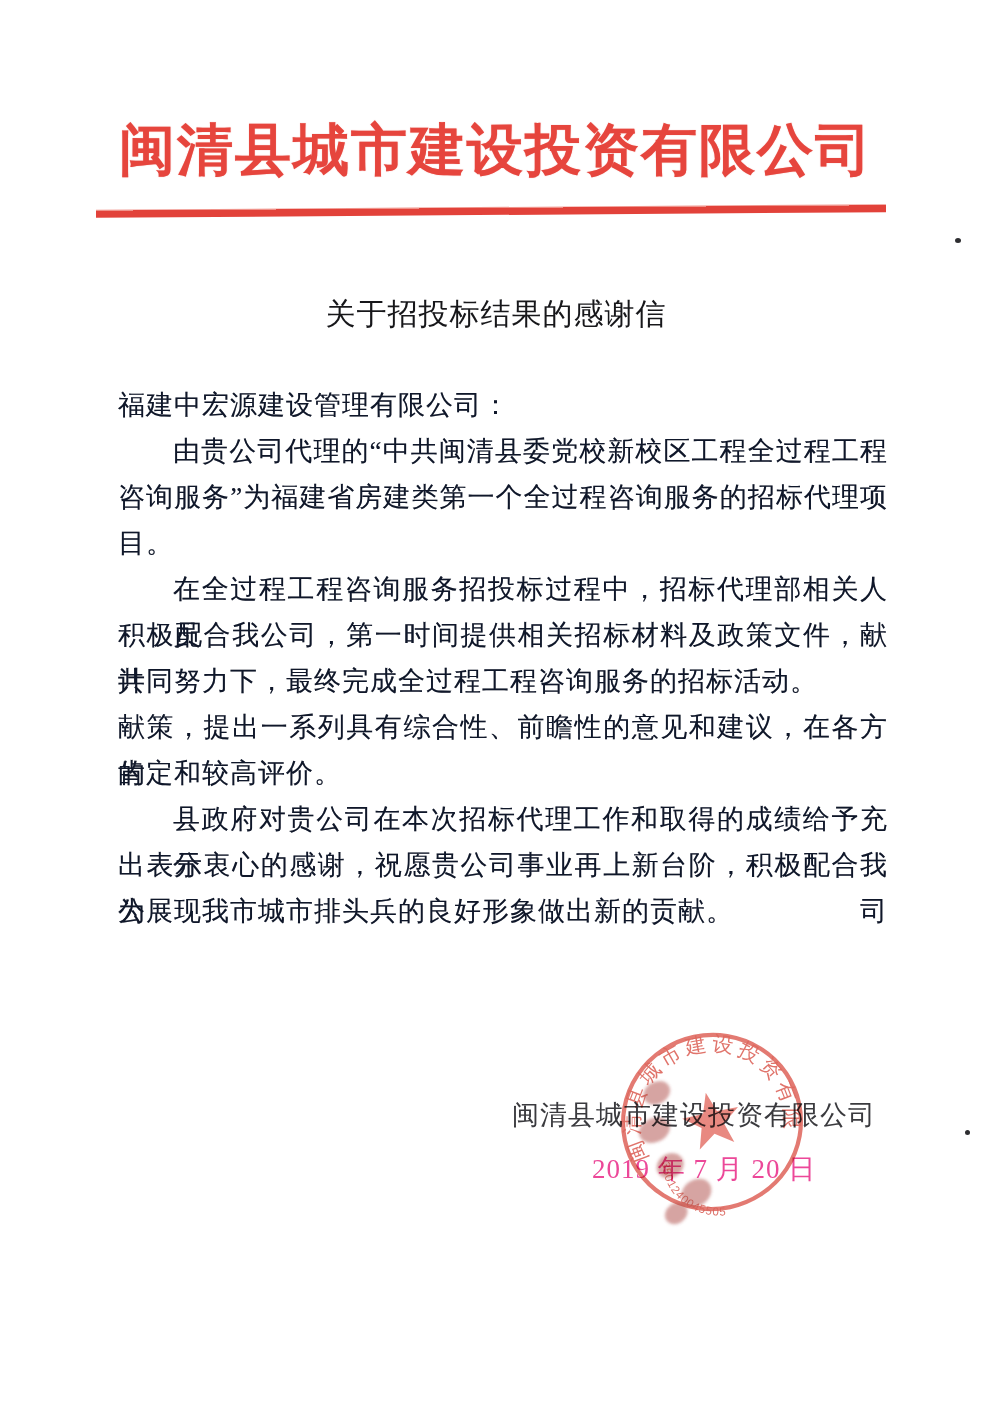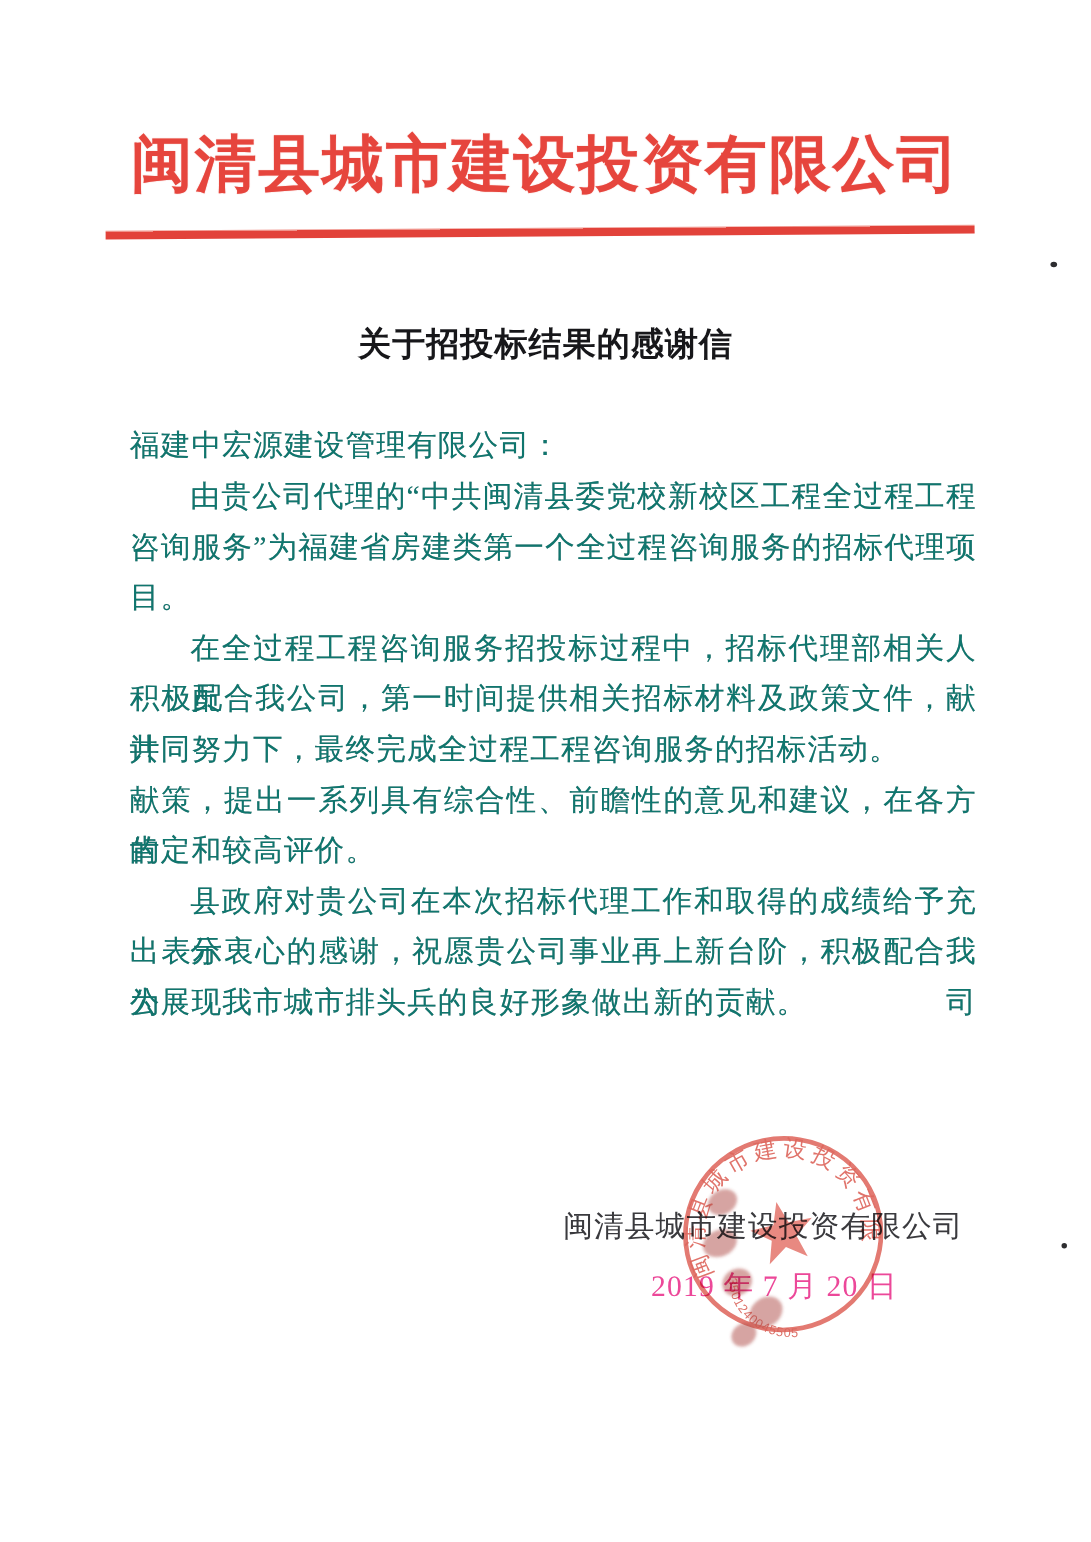--- a/index.html
+++ b/index.html
@@ -25,30 +25,30 @@
   .divider{
     position:absolute;top:207px;left:96px;width:790px;height:8px;
     background:linear-gradient(#f0928a 0 1px,#e2423a 1px 8px);
     transform:rotate(-0.4deg);
   }
   
   .doc-title{
     position:absolute;top:296px;left:0;width:100%;
     text-align:center;
     font-family:"Liberation Sans","DejaVu Sans",sans-serif;
-    font-weight:bold;
+    font-weight:normal;
     font-size:30px;line-height:36px;
     letter-spacing:1px;
     color:#17171a;
   }
   
   .letter-body{
     position:absolute;top:382px;left:118px;width:770px;
     font-size:27px;
-    color:#0f766e;
+    color:#0f172a;
     text-shadow:0 0 .6px rgba(58,58,62,.45);
   }
   .letter-body .line{
     height:46px;line-height:46px;
     letter-spacing:1px;
     text-align:justify;
     white-space:normal;
   }
   .letter-body .line.j{text-align-last:justify;}
   .letter-body .line.last{text-align-last:left;}

